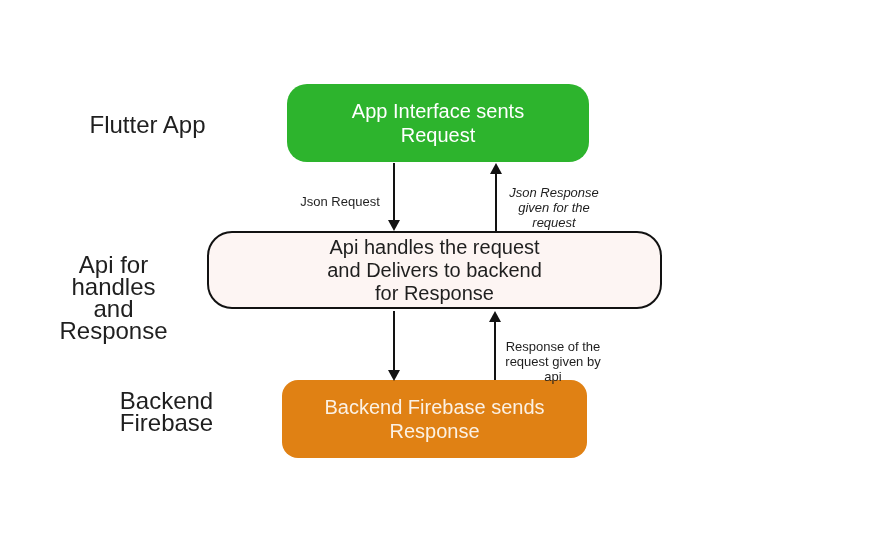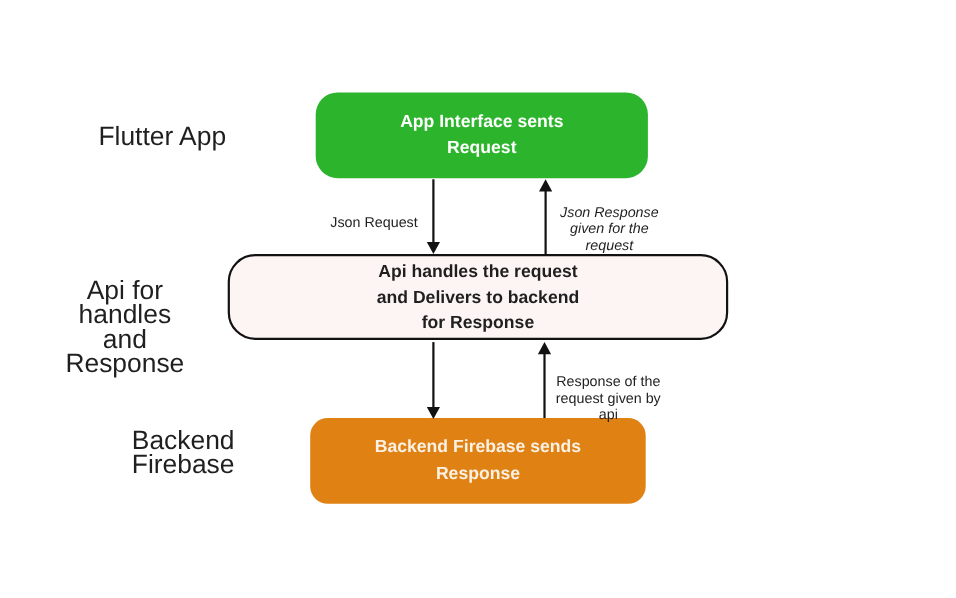--- a/index.html
+++ b/index.html
@@ -18,21 +18,21 @@
     width:869px;height:544px;
     background:#ffffff;
     overflow:hidden;
   }
   .node{
     position:absolute;
     box-sizing:border-box;
     display:flex;flex-direction:column;
     align-items:center;justify-content:center;
     text-align:center;
-    font-size:16px;line-height:24px;font-weight:bold;
+    font-size:20px;line-height:24px;
   }
   .node span{display:block;}
   .node-green{
     left:287px;top:84px;width:302px;height:78px;
     background:var(--green);
     border-radius:20px;
     color:var(--text-light);
   }
   .node-api{
     left:207px;top:231px;width:455px;height:78px;

